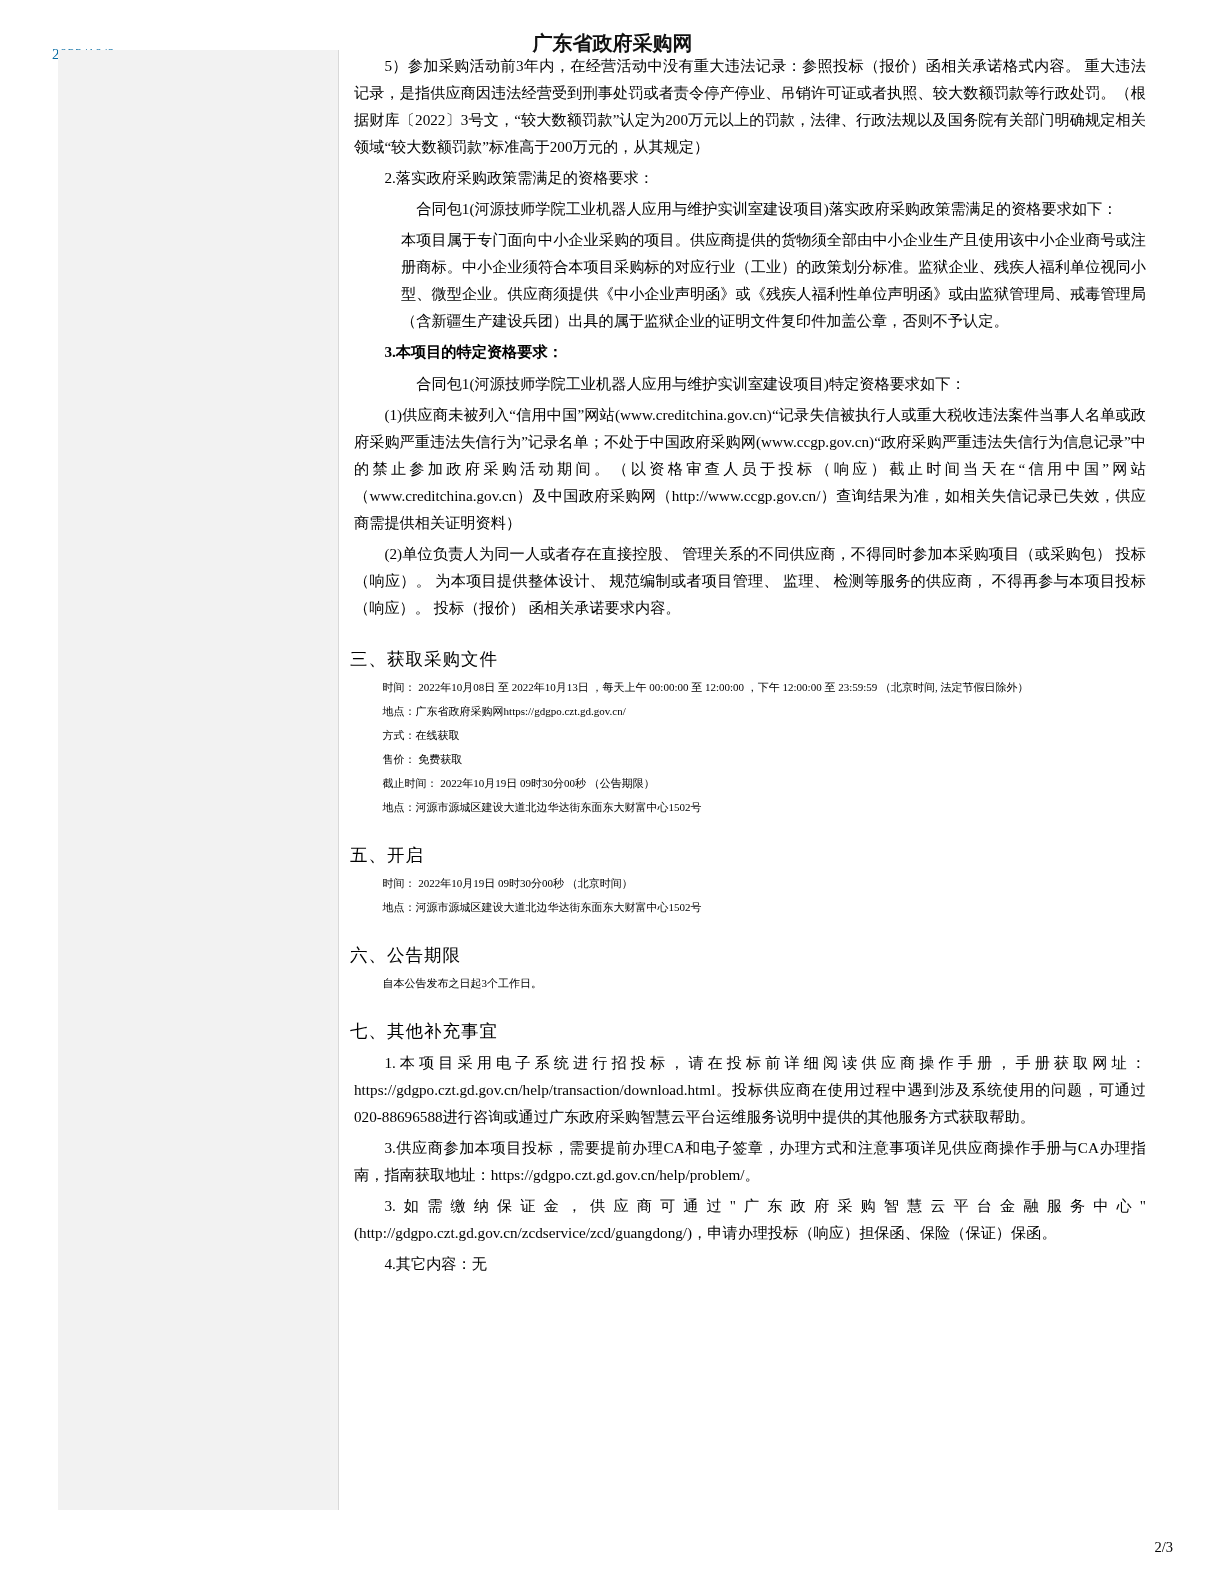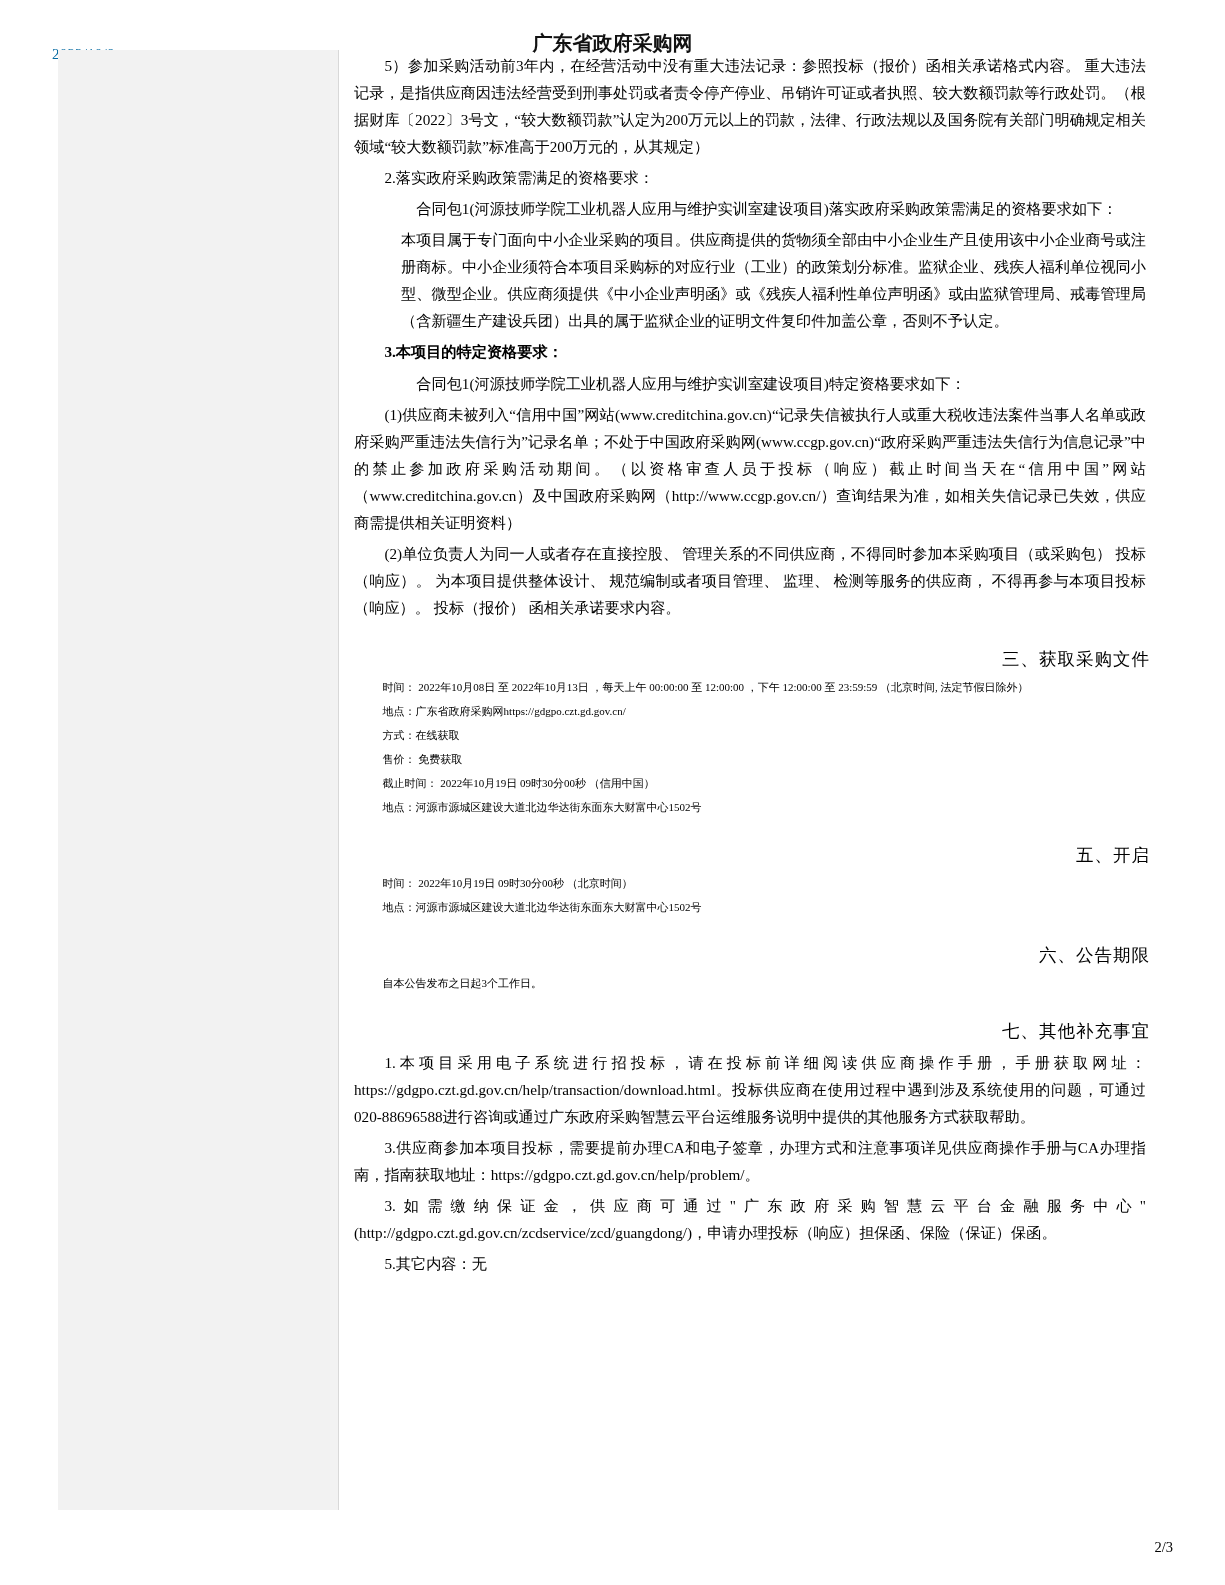--- a/index.html
+++ b/index.html
@@ -109,21 +109,20 @@
     text-indent: 0;
   }
   .bold { font-weight: bold; }
   h2.section {
     margin: 26px 0 6px 0;
     font-size: 17.5px;
     font-weight: normal;
     font-family: "Liberation Sans", sans-serif;
     letter-spacing: 1px;
     color: #000;
-    text-align: right;
   }
   .sub-line {
     padding-left: 2.6em;
     text-indent: 0;
     font-size: 11px;
     line-height: 1.82;
   }
 </style>
 </head>
 <body>
@@ -154,35 +153,35 @@
     <p class="ind-1">(1)供应商未被列入“信用中国”网站(www.creditchina.gov.cn)“记录失信被执行人或重大税收违法案件当事人名单或政府采购严重违法失信行为”记录名单；不处于中国政府采购网(www.ccgp.gov.cn)“政府采购严重违法失信行为信息记录”中的禁止参加政府采购活动期间。（以资格审查人员于投标（响应）截止时间当天在“信用中国”网站（www.creditchina.gov.cn）及中国政府采购网（http://www.ccgp.gov.cn/）查询结果为准，如相关失信记录已失效，供应商需提供相关证明资料）</p>
 
     <p class="ind-1">(2)单位负责人为同一人或者存在直接控股、 管理关系的不同供应商，不得同时参加本采购项目（或采购包） 投标（响应）。 为本项目提供整体设计、 规范编制或者项目管理、 监理、 检测等服务的供应商， 不得再参与本项目投标（响应）。 投标（报价） 函相关承诺要求内容。</p>
 
     <h2 class="section">三、获取采购文件</h2>
     <p class="sub-line">时间：  2022年10月08日 至 2022年10月13日 ，每天上午 00:00:00 至 12:00:00 ，下午 12:00:00 至 23:59:59 （北京时间, 法定节假日除外）</p>
     <p class="sub-line">地点：广东省政府采购网https://gdgpo.czt.gd.gov.cn/</p>
     <p class="sub-line">方式：在线获取</p>
     <p class="sub-line">售价： 免费获取</p>
 
-    <p class="sub-line">截止时间： 2022年10月19日 09时30分00秒 （信用中国）</p>
+    <p class="sub-line">截止时间： 2022年10月19日 09时30分00秒 （公告期限）</p>
     <p class="sub-line">地点：河源市源城区建设大道北边华达街东面东大财富中心1502号</p>
 
     <h2 class="section">五、开启</h2>
     <p class="sub-line">时间： 2022年10月19日 09时30分00秒 （北京时间）</p>
     <p class="sub-line">地点：河源市源城区建设大道北边华达街东面东大财富中心1502号</p>
 
     <h2 class="section">六、公告期限</h2>
     <p class="sub-line">自本公告发布之日起3个工作日。</p>
 
     <h2 class="section">七、其他补充事宜</h2>
     <p class="ind-1">1.本项目采用电子系统进行招投标，请在投标前详细阅读供应商操作手册，手册获取网址：https://gdgpo.czt.gd.gov.cn/help/transaction/download.html。投标供应商在使用过程中遇到涉及系统使用的问题，可通过020-88696588进行咨询或通过广东政府采购智慧云平台运维服务说明中提供的其他服务方式获取帮助。</p>
     <p class="ind-1">3.供应商参加本项目投标，需要提前办理CA和电子签章，办理方式和注意事项详见供应商操作手册与CA办理指南，指南获取地址：https://gdgpo.czt.gd.gov.cn/help/problem/。</p>
     <p class="ind-1">3.如需缴纳保证金，供应商可通过"广东政府采购智慧云平台金融服务中心"(http://gdgpo.czt.gd.gov.cn/zcdservice/zcd/guangdong/)，申请办理投标（响应）担保函、保险（保证）保函。</p>
-    <p class="ind-1">5.其它内容：无</p>
+    <p class="ind-1">4.其它内容：无</p>
 
   </div>
 
   <div class="page-footer">
     <div class="footer-pageno">2/3</div>
   </div>
 
 </div>
 
 </body></html>

